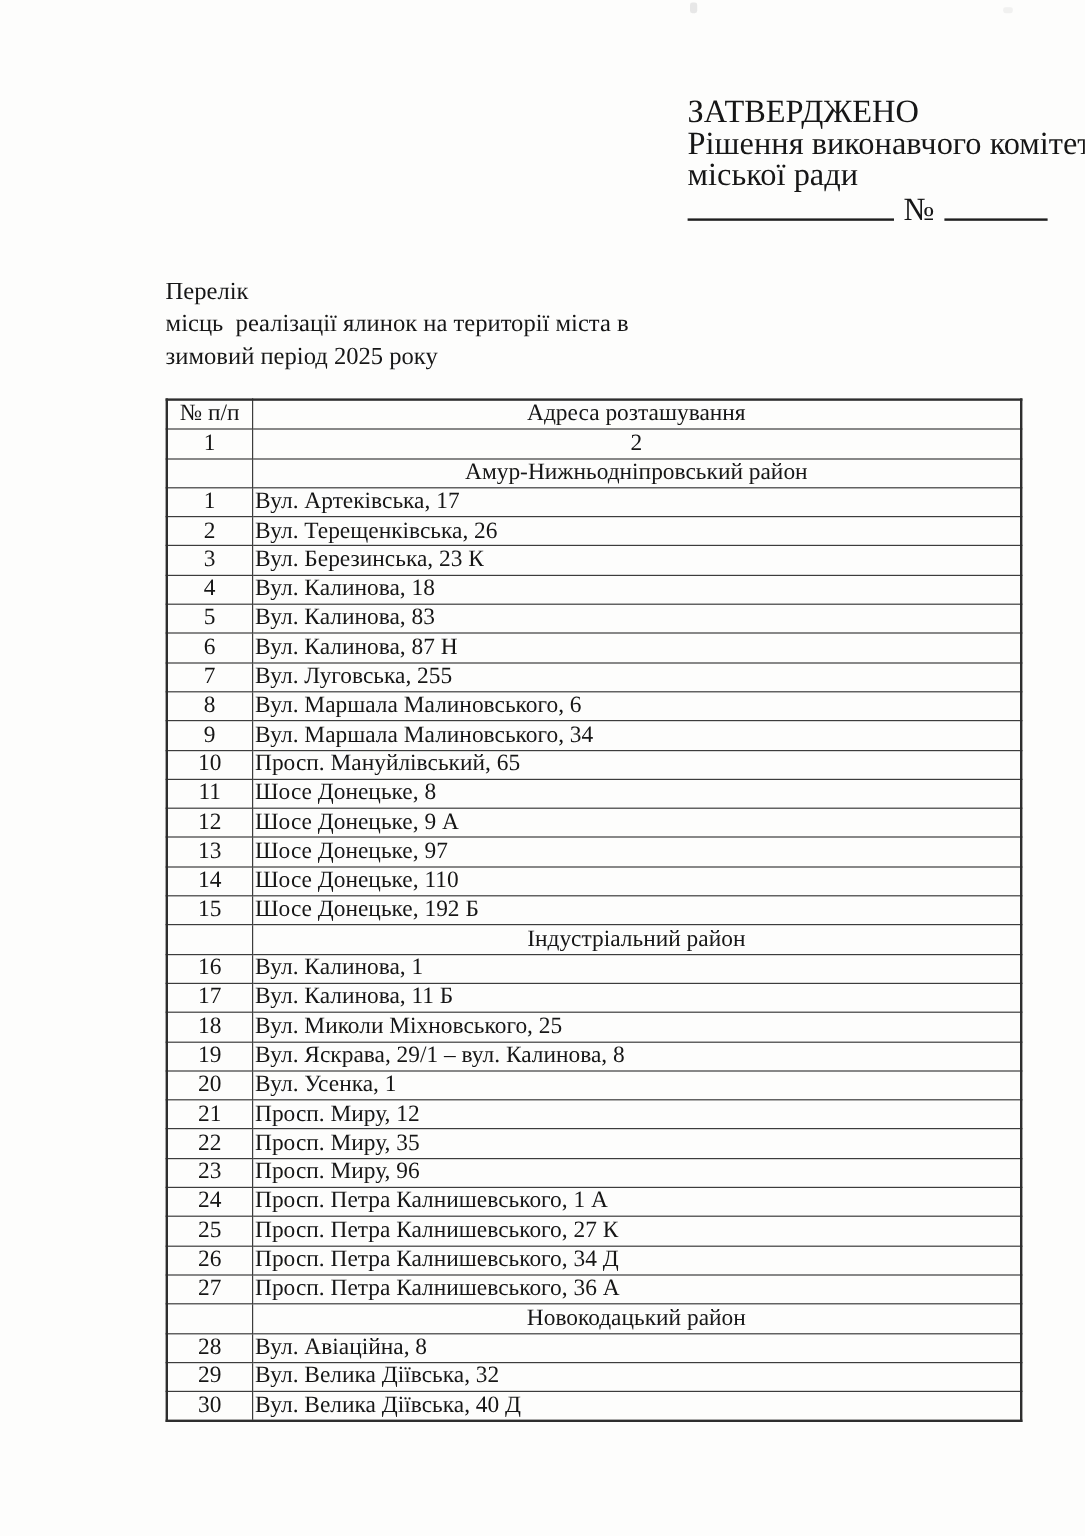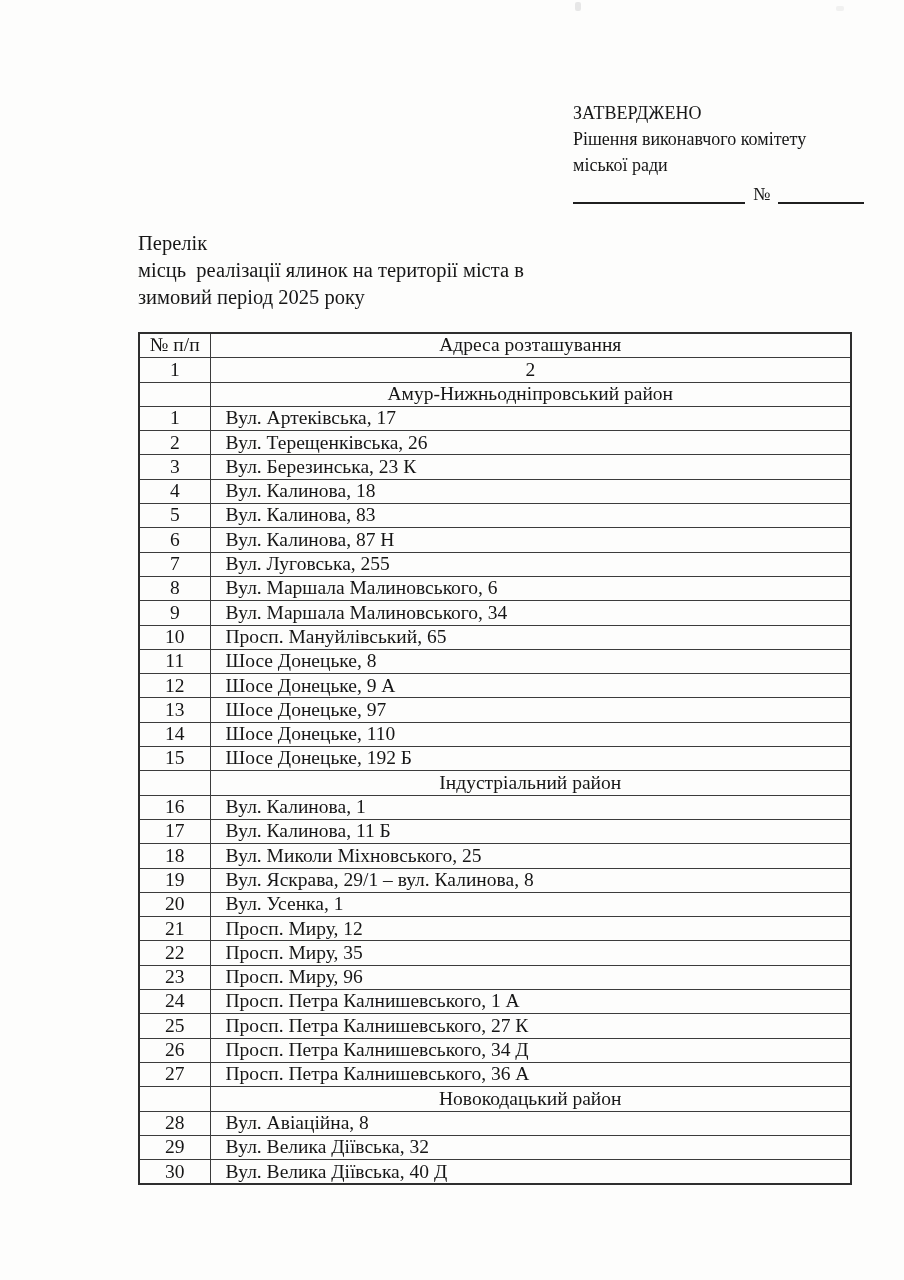--- a/index.html
+++ b/index.html
@@ -22,23 +22,23 @@
     background: #d9d9d9;
     border-radius: 2px;
   }
   .speck-1 { left: 575px; top: 2px; width: 6px; height: 9px; opacity: .6; }
   .speck-2 { left: 836px; top: 6px; width: 8px; height: 5px; opacity: .35; }
 
   
   .approved {
     position: absolute;
     left: 573px;
-    top: 100px;
+    top: 80px;
     width: 300px;
-    font-size: 18px;
+    font-size: 27px;
     line-height: 26px;
     white-space: nowrap;
   }
   .approved .line { display: block; }
   .numero-line {
     margin-top: 6px;
     display: flex;
     align-items: flex-end;
     gap: 8px;
   }
@@ -84,21 +84,21 @@
   .doc-table .c-num {
     text-align: center;
   }
   .doc-table .c-head,
   .doc-table .c-colnum,
   .doc-table .c-section {
     text-align: center;
   }
   .doc-table .c-addr {
     text-align: left;
-    padding-left: 15px;
+    padding-left: 2px;
   }
 </style>
 </head>
 <body>
 
 <div class="speck speck-1"></div>
 <div class="speck speck-2"></div>
 
 <div class="approved">
   <span class="line">ЗАТВЕРДЖЕНО</span>

